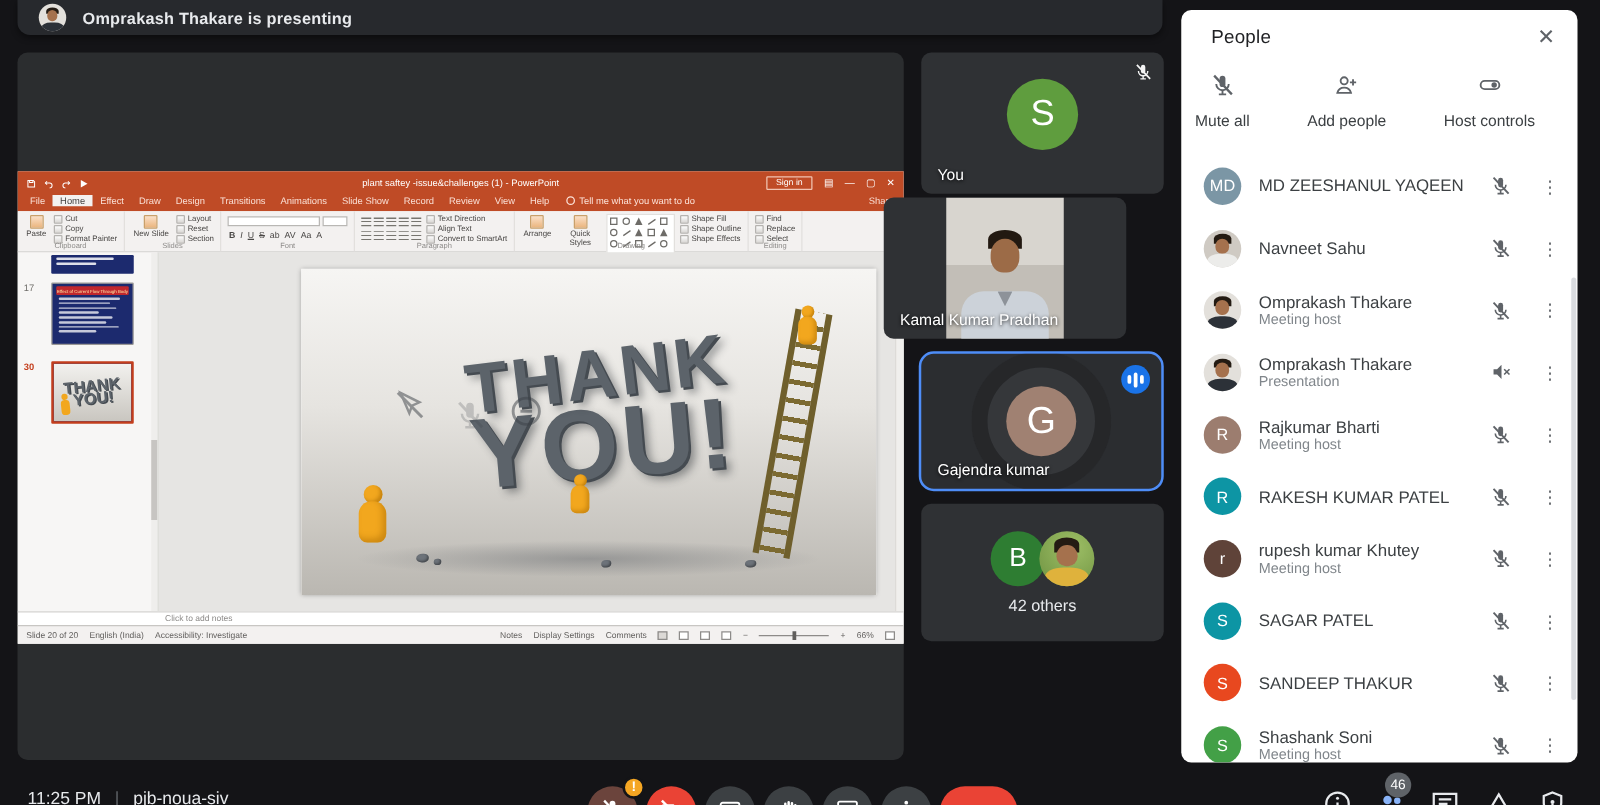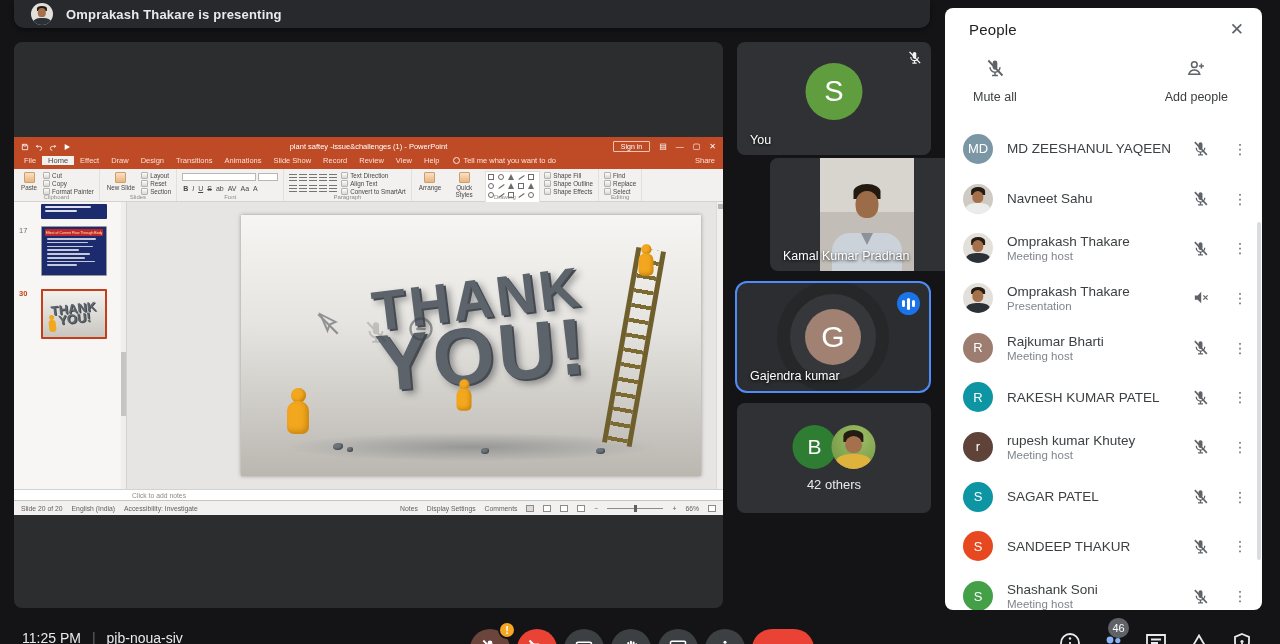--- a/index.html
+++ b/index.html
@@ -99,21 +99,21 @@
   .viewic.sel{background:#dcd9d6;}
   .zslider{width:56px;height:1px;background:#8d8b89;position:relative;}
   .zthumb{position:absolute;left:48%;top:-3px;width:3px;height:7px;background:#605e5c;}
   
   .tile{position:absolute;border-radius:8px;background:#2f3134;overflow:hidden;}
   .tile-label{position:absolute;left:13px;bottom:8px;color:#fff;font-size:12.5px;text-shadow:0 1px 3px rgba(0,0,0,.9);white-space:nowrap;}
   .tile-mic{position:absolute;right:9px;top:8px;opacity:.95;}
   .avc{display:flex;align-items:center;justify-content:center;border-radius:50%;color:#fff;font-weight:normal;}
   #tile-you{left:737px;top:42px;width:194px;height:113px;}
   #tile-you .avc{position:absolute;left:50%;top:21px;transform:translateX(-50%);width:57px;height:57px;font-size:29px;}
-  #tile-kamal{left:770px;top:158px;width:194px;height:113px;padding-left:40px;}
+  #tile-kamal{left:707px;top:158px;width:194px;height:113px;padding-left:40px;}
   .kvideo{position:absolute;left:50%;top:0;transform:translateX(-50%);width:94px;height:113px;background:linear-gradient(180deg,#d8d5cf 0 48%,#c2beb7 48% 100%);}
   .kv-hair{position:absolute;left:50%;top:26px;transform:translateX(-50%);width:27px;height:15px;background:#221911;border-radius:50% 50% 0 0;}
   .kv-head{position:absolute;left:50%;top:33px;transform:translateX(-50%);width:23px;height:27px;background:#9c6b47;border-radius:48% 48% 44% 44%;}
   .kv-body{position:absolute;left:50%;bottom:0;transform:translateX(-50%);width:70px;height:38px;background:#ccd2d9;border-radius:18px 18px 0 0;}
   .kv-collar{position:absolute;left:50%;bottom:26px;transform:translateX(-50%);width:12px;height:12px;background:#8d9299;clip-path:polygon(50% 100%,0 0,100% 0);}
   #tile-gajendra{left:735px;top:281px;width:196px;height:112px;border:2px solid #4e8df7;border-radius:12px;background:#2b2d30;}
   .rings{position:absolute;left:50%;top:50%;transform:translate(-50%,-50%);width:112px;height:112px;border-radius:50%;background:rgba(255,255,255,.05);box-shadow:inset 0 0 0 13px rgba(20,21,23,.45);}
   #tile-gajendra .avc{position:absolute;left:50%;top:50%;transform:translate(-50%,-50%);width:56px;height:56px;font-size:30px;}
   .sound-ind{position:absolute;right:9px;top:9px;width:23px;height:23px;border-radius:50%;background:#1a73e8;display:flex;align-items:center;justify-content:center;gap:2px;}
   .sound-ind i{width:3px;background:#fff;border-radius:2px;}
@@ -121,21 +121,21 @@
   #tile-others{left:737px;top:403px;width:194px;height:110px;}
   .oth-avs{position:absolute;left:50%;top:22px;transform:translateX(-50%);display:flex;}
   .oth-avs .avc{width:44px;height:44px;font-size:21px;}
   .oth-avs .pav{width:44px;height:44px;margin-left:-5px;}
   .oth-label{position:absolute;left:0;right:0;top:74px;text-align:center;color:#e8eaed;font-size:13px;}
   
   .people-panel{position:absolute;left:945px;top:8px;width:317px;height:602px;background:#fff;border-radius:8px;overflow:hidden;color:#202124;}
   .pp-header{display:flex;align-items:center;padding:13px 18px 4px 24px;}
   .pp-title{font-size:15px;color:#202124;letter-spacing:.2px;}
   .pp-close{margin-left:auto;font-size:17px;color:#5f6368;background:none;border:none;cursor:pointer;line-height:1;}
-  .pp-actions{display:flex;justify-content:space-between;padding:16px 34px 0 28px;}
+  .pp-actions{display:flex;justify-content:space-between;padding:16px 34px 0 11px;}
   .pp-action{display:flex;flex-direction:column;align-items:center;gap:9px;background:none;border:none;cursor:pointer;}
   .pp-action .lbl{font-size:12.5px;color:#3c4043;white-space:nowrap;}
   .pp-list{position:absolute;top:116px;left:0;right:0;bottom:0;overflow:hidden;}
   .p-row{display:flex;align-items:center;height:49.7px;padding:0 12px 0 18px;}
   .p-avatar{width:30px;height:30px;border-radius:50%;color:#fff;font-size:13px;display:flex;align-items:center;justify-content:center;flex:none;}
   .p-names{margin-left:14px;flex:1;min-width:0;}
   .p-name{font-size:13.5px;color:#3c4043;white-space:nowrap;overflow:hidden;}
   .p-sub{font-size:11.5px;color:#80868b;margin-top:1px;}
   .p-audio{width:20px;margin-right:20px;flex:none;display:flex;justify-content:center;}
   .p-menu{width:20px;text-align:center;color:#5f6368;font-size:14px;background:none;border:none;cursor:pointer;letter-spacing:0;line-height:1;}
@@ -590,20 +590,27 @@
             </svg></span>
           <span class="lbl">Mute all</span>
         </button>
         <button class="pp-action">
           <span><svg viewBox="0 0 24 24" width="20" height="20" stroke="#5f6368" stroke-width="1.8" fill="none">
               <circle cx="10" cy="8" r="3.4" fill="none"></circle>
               <path d="M3.5 19.5c.8-3.2 3.4-5 6.5-5s5.7 1.8 6.5 5z" fill="none"></path>
               <path d="M18.5 6.5v6M15.5 9.5h6" fill="none"></path>
             </svg></span>
           <span class="lbl">Add people</span>
+        </button>
+        <button class="pp-action">
+          <span><svg viewBox="0 0 24 24" width="20" height="20" stroke="#5f6368" stroke-width="1.8" fill="none">
+              <rect x="3" y="8" width="18" height="8" rx="4" fill="none"></rect>
+              <circle cx="16" cy="12" r="2.6" fill="#5f6368" stroke="none"></circle>
+            </svg></span>
+          <span class="lbl">Host controls</span>
         </button>
       </div>
     <div class="pp-list" id="pp-list">
         <div class="p-row">
           <div class="p-avatar" style="background: rgb(123, 150, 165);">MD</div>
           <div class="p-names">
             <div class="p-name">MD ZEESHANUL YAQEEN</div>
           </div>
           <span class="p-audio">
             <svg viewBox="0 0 24 24" width="17" height="17" stroke="#5f6368" stroke-width="1.8" fill="none">

